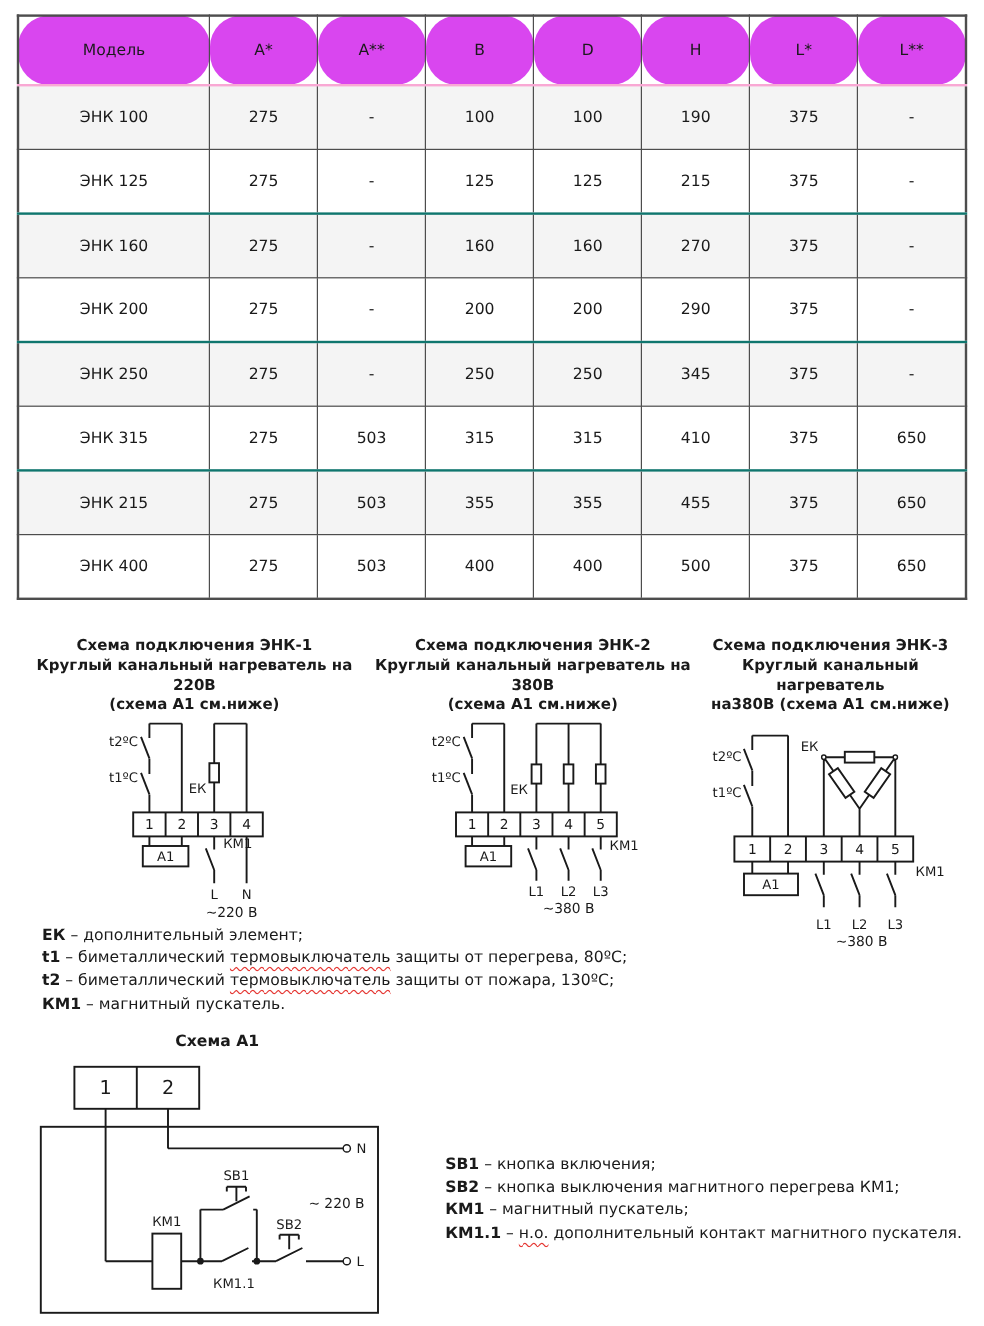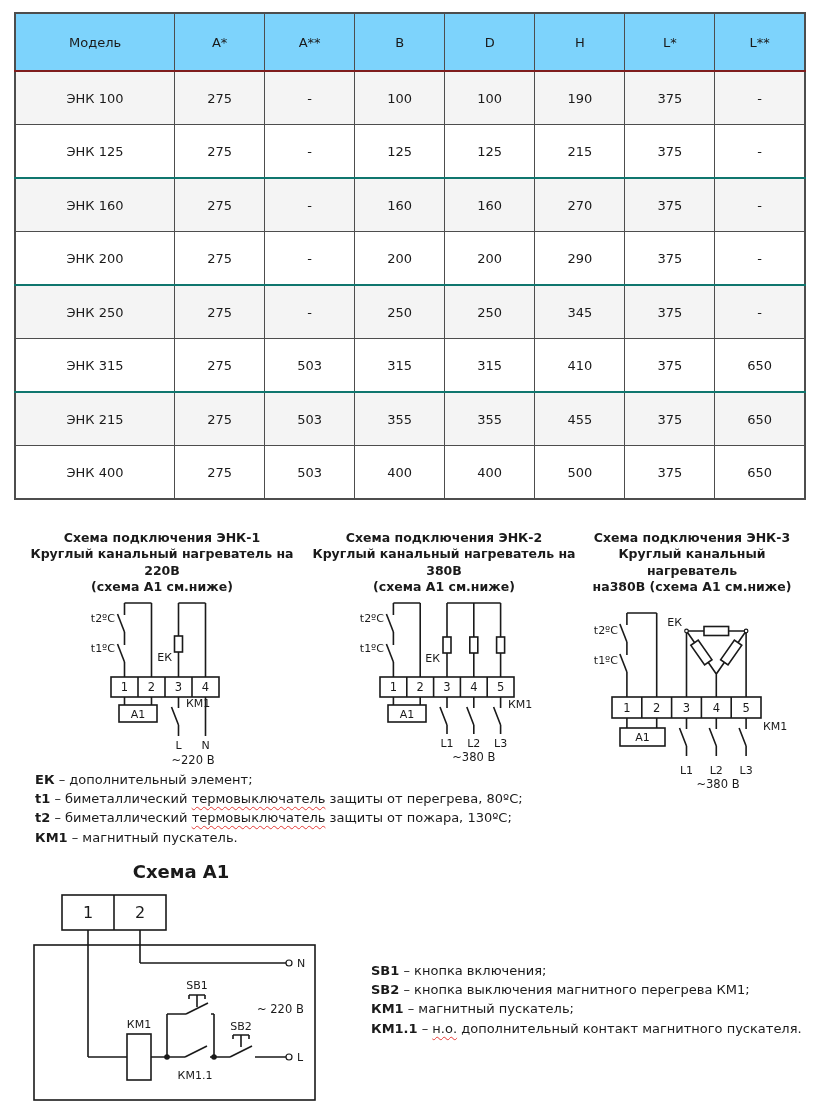--- a/index.html
+++ b/index.html
@@ -2,21 +2,21 @@
 <html><head>
 <meta charset="utf-8">
 <style>
   html,body{margin:0;padding:0;background:#fff;}
   body{font-family:"DejaVu Sans","Liberation Sans",sans-serif;color:#1a1a1a;}
   .page{width:820px;box-sizing:border-box;padding:12px 14px 10px 14px;}
 
   
   table.dims{border-collapse:collapse;width:792px;font-size:13px;table-layout:fixed;}
   table.dims th,table.dims td{border:1px solid #4d4d4d;text-align:center;font-weight:normal;padding:0;}
-  table.dims th{height:56px;background:#7dd3fc;border-bottom:2px solid #7f1d1d;}
+  table.dims th{height:56px;background:#d946ef;border-bottom:2px solid #f9a8d4;border-radius:26px;}
   table.dims td{height:52px;background:#fff;}
   table.dims col.model{width:20.2%;}
   table.dims tr.alt td{background:#f4f4f4;border-top:2px solid #0f766e;}
   table.dims{border:2px solid #4d4d4d;}
 
   
   .diagrams-row{display:flex;margin-top:30px;align-items:flex-start;}
   .diagram{text-align:center;}
   .diagram.d1{width:296px;}
   .diagram.d2{width:268px;}
@@ -33,21 +33,21 @@
   svg .node{fill:#fff;stroke:#1a1a1a;stroke-width:1.2;}
 
   
   .legend-top{margin:-24px 0 0 21px;font-size:13px;line-height:1.48;}
   .legend-line b{font-weight:bold;}
   .wavy{text-decoration-line:underline;text-decoration-style:wavy;text-decoration-color:#e53935;text-decoration-thickness:1px;text-underline-offset:3px;}
 
   
   .bottom-section{display:flex;margin-top:14px;align-items:flex-start;}
   .a1-col{width:334px;}
-  .a1-title{text-align:center;font-weight:bold;font-size:18px;margin-bottom:3px;}
+  .a1-title{text-align:center;font-weight:bold;font-size:13px;margin-bottom:3px;}
   .a1-col svg{display:block;}
   .a1num{fill:#1a1a1a;font-size:16px;}
   .legend-bottom{margin-left:23px;padding-top:100px;font-size:13px;line-height:1.48;}
 </style>
 </head>
 <body>
 
 <div class="page">
 
   <table class="dims">

